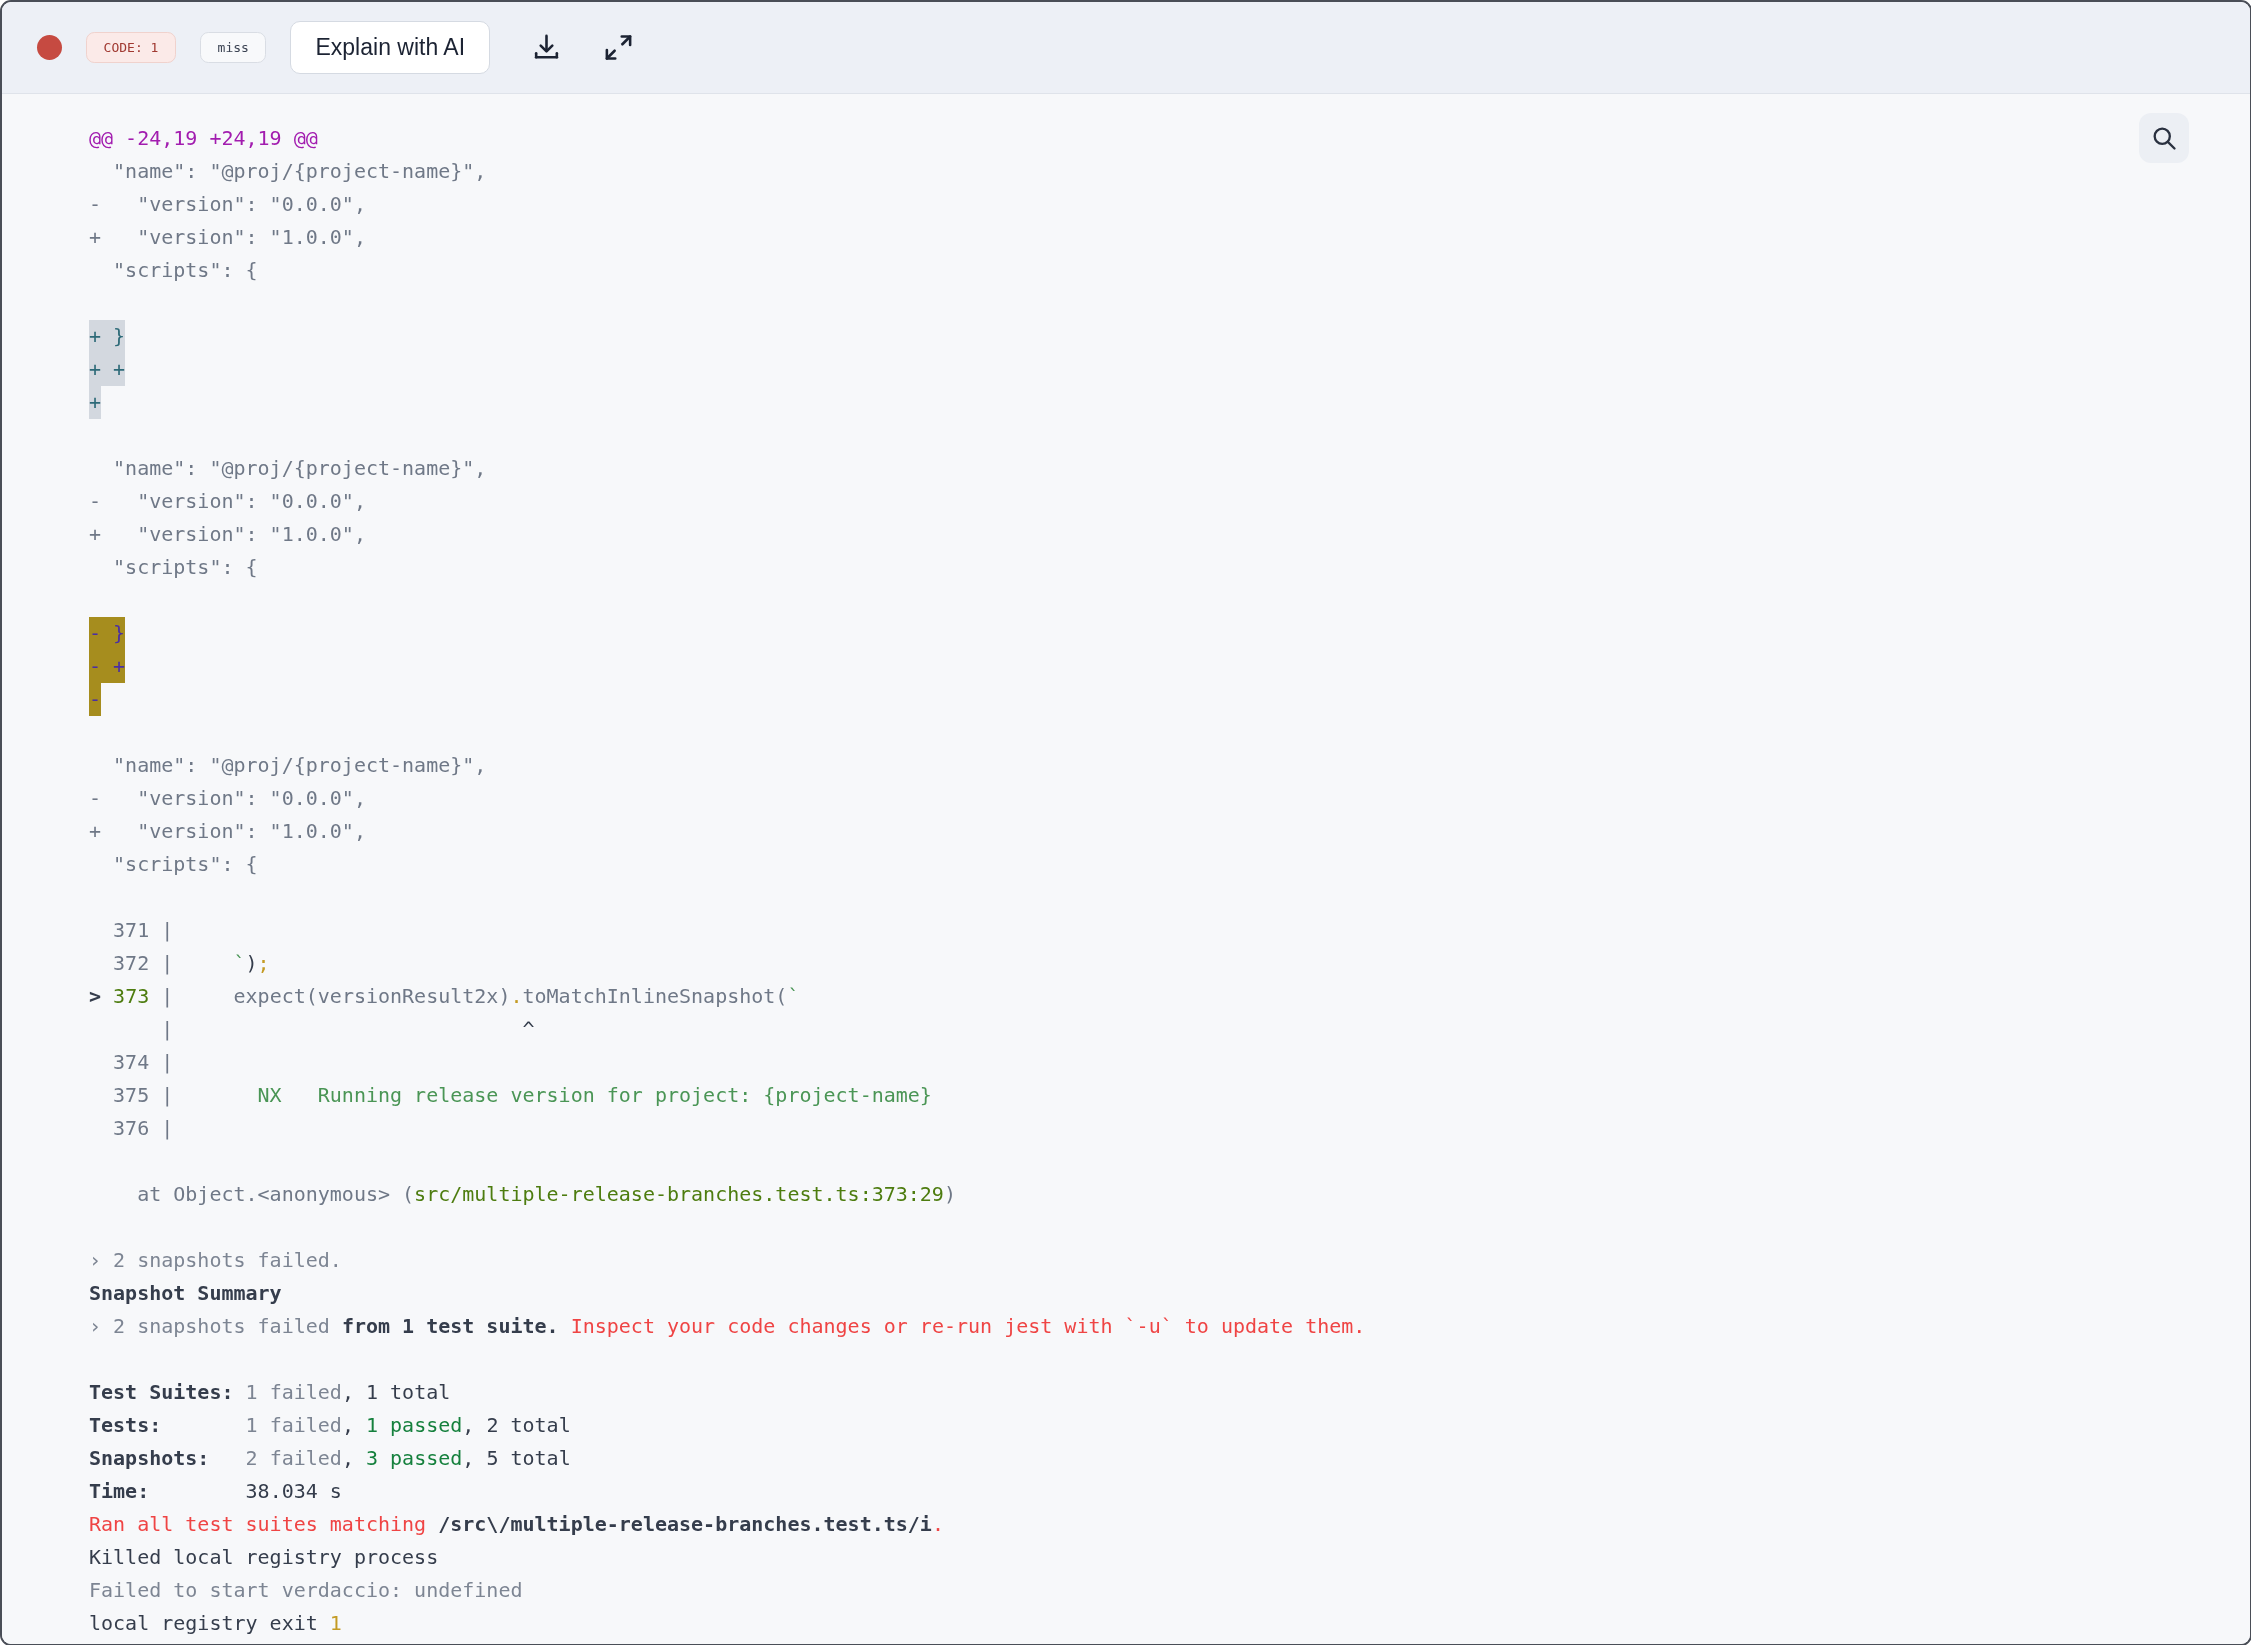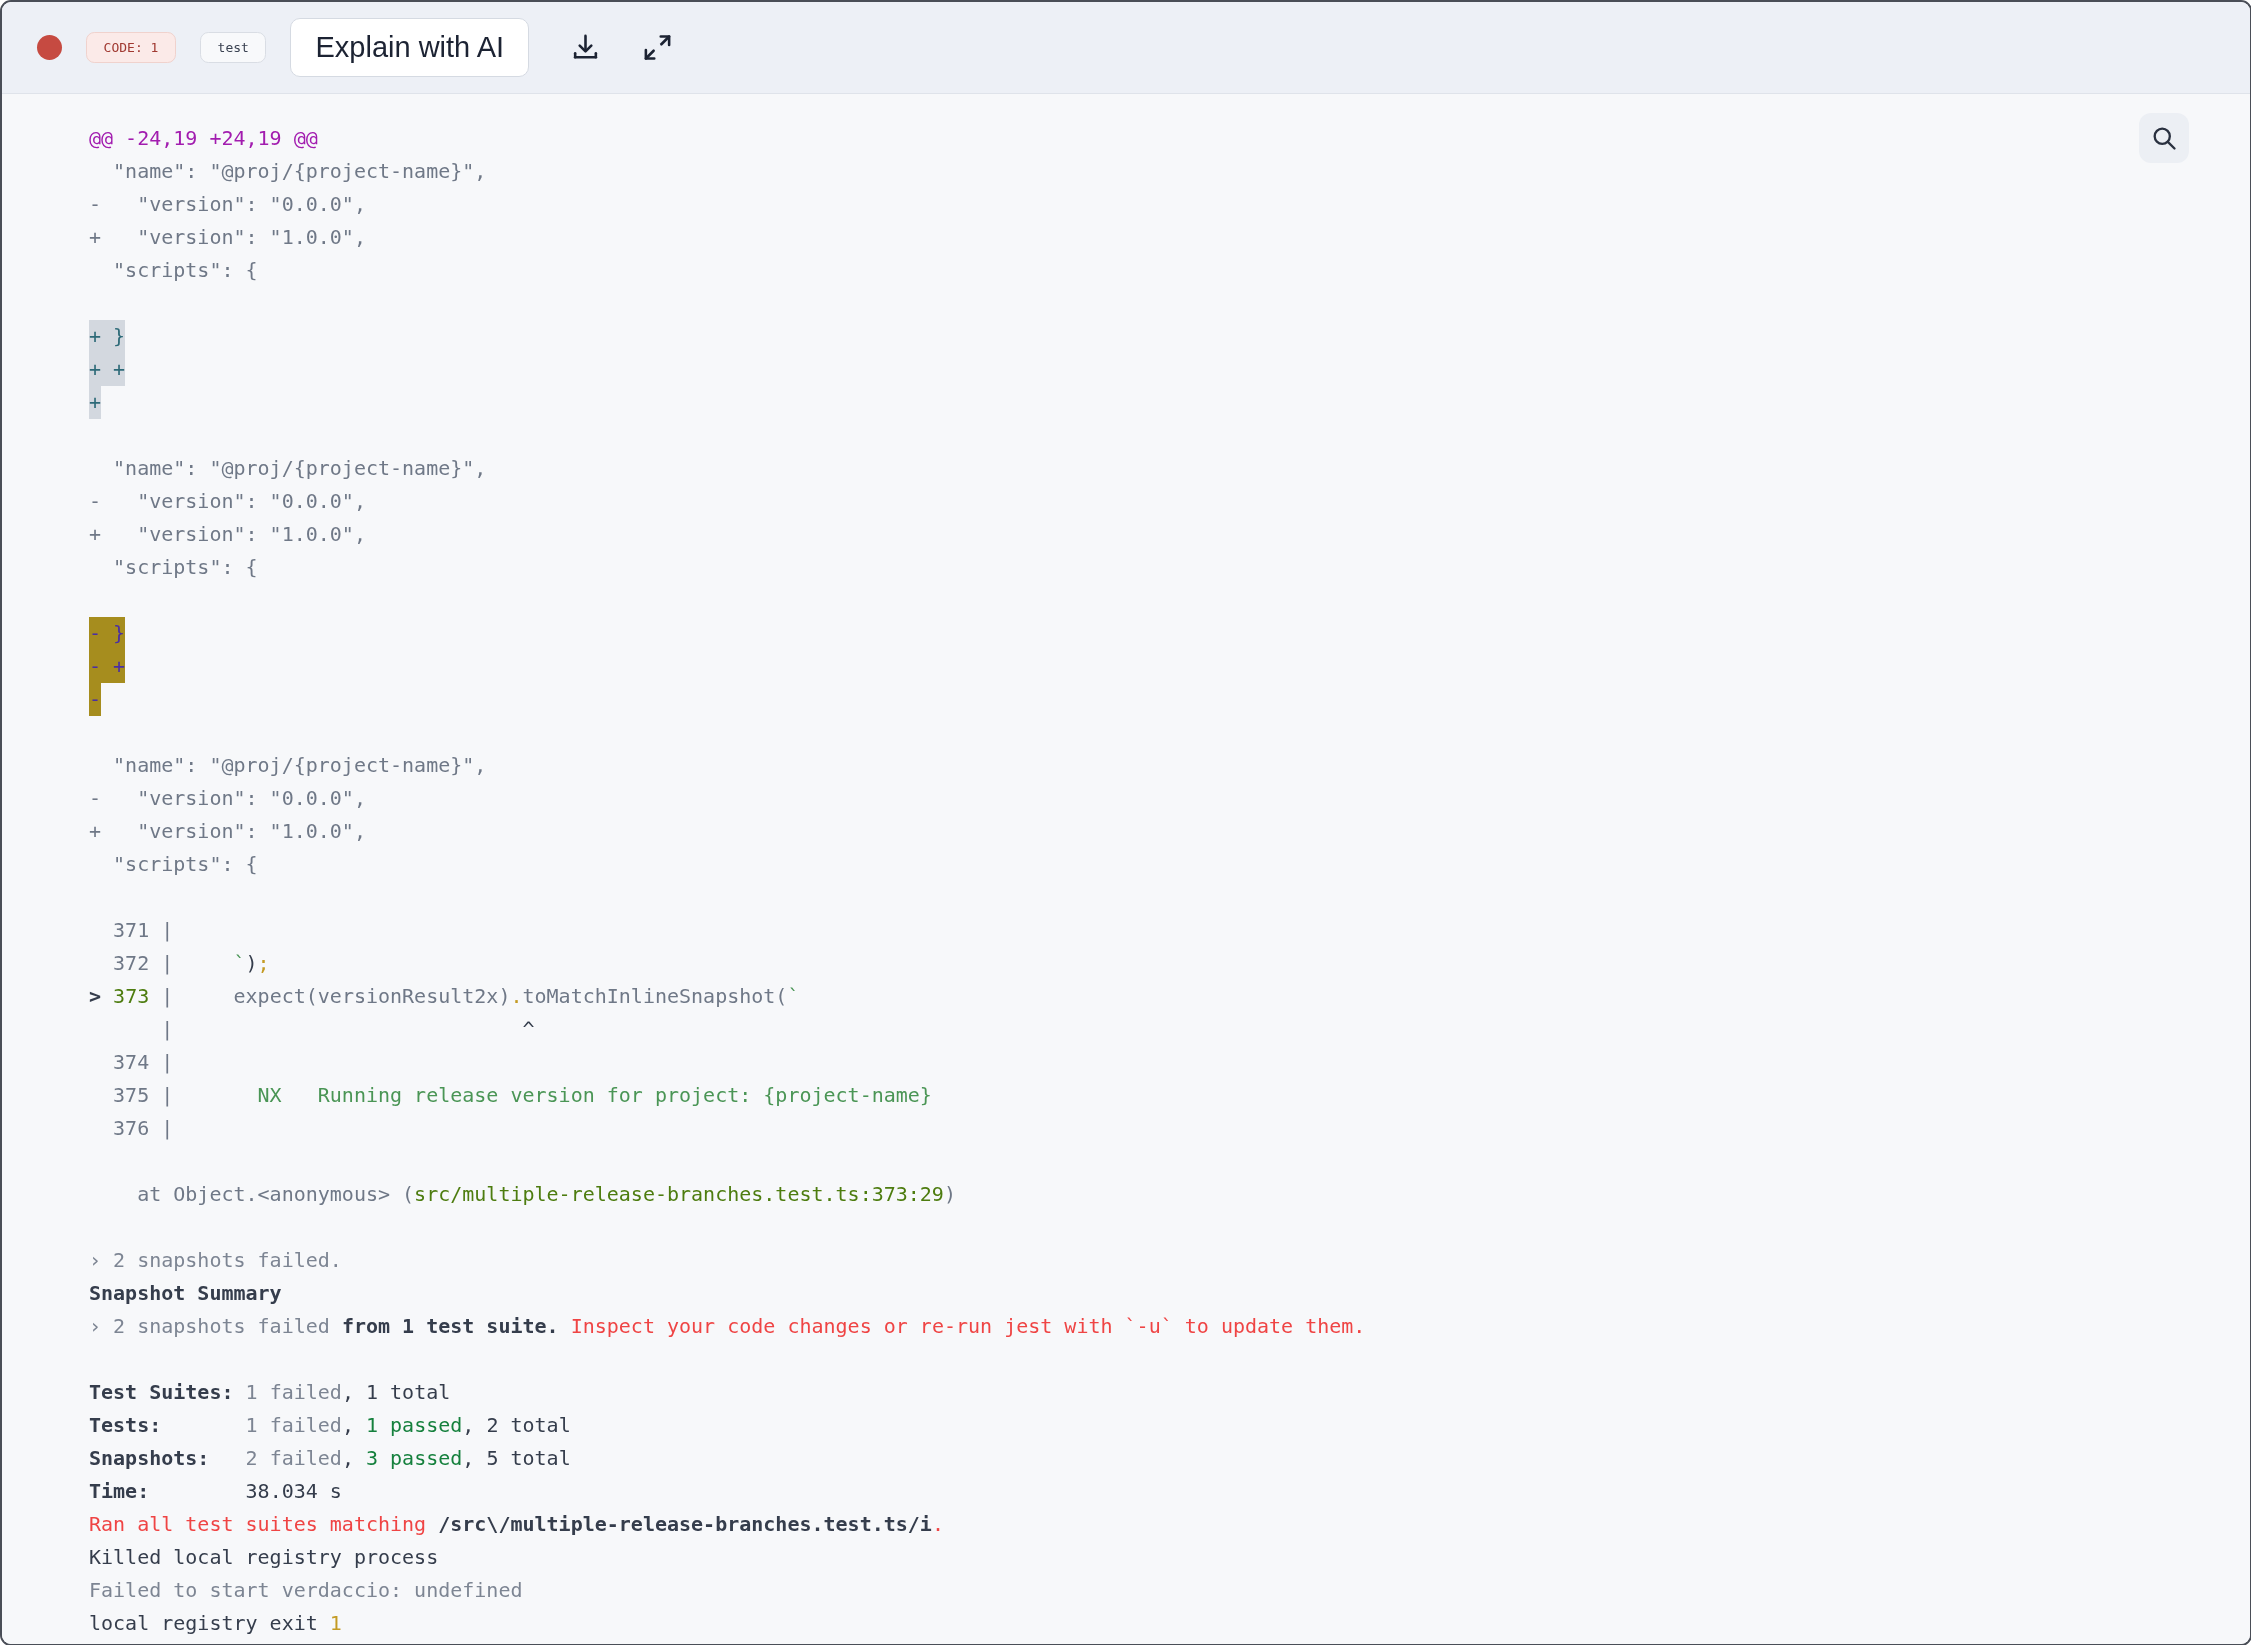--- a/index.html
+++ b/index.html
@@ -24,21 +24,21 @@
   }
   .badge.code{color:#a03931;background:#fbeae8;border:1.8px solid #f0d2cd;}
   .badge.miss{color:#3a4252;background:#f8f9fb;border:1.8px solid #d9dde4;}
   .title{
     font-size:26px;font-weight:600;color:#1c2333;white-space:nowrap;
     overflow:hidden;text-overflow:ellipsis;flex:1 1 auto;margin-left:3.7px;
   }
   .hdr-right{display:flex;align-items:center;gap:41px;flex:0 0 auto;}
   .btn-explain{
     background:#ffffff;border:1.8px solid #d5dae2;border-radius:10px;
-    font-size:29px;color:#1c2333;padding:12px 24px;cursor:pointer;
+    font-size:23px;color:#1c2333;padding:12px 24px;cursor:pointer;
     font-family:"Liberation Sans", sans-serif;white-space:nowrap;
   }
   .icon-btn{background:none;border:none;padding:0;cursor:pointer;display:flex;align-items:center;}
   .icon-btn svg{stroke:#1c2333;}
   
   .content{position:relative;flex:1 1 auto;background:#f7f8fa;overflow:hidden;}
   .search-btn{
     position:absolute;top:18.5px;right:61px;width:50px;height:50px;
     background:#eceff4;border:none;border-radius:12px;cursor:pointer;
     display:flex;align-items:center;justify-content:center;
@@ -66,21 +66,21 @@
   .c-delhl{color:#4a2fa3;background:#a68d1e;display:inline-block;height:100%;}
 </style>
 </head>
 <body>
 
 <div class="window">
 
   <div class="hdr">
     <span class="dot"></span>
     <span class="badge code">CODE: 1</span>
-    <span class="badge miss">test</span>
+    <span class="badge miss">miss</span>
     <div class="hdr-right">
       <button class="btn-explain">Explain with AI</button>
       <button class="icon-btn">
         <span style="display:flex;">
           <svg width="31" height="31" viewBox="0 0 24 24" fill="none" stroke-width="2" stroke-linecap="round" stroke-linejoin="round">
             <path d="M12 3v11"></path>
               <path d="M7.5 10.5 12 15l4.5-4.5"></path>
               <path d="M4 19.5h16"></path>
               <path d="M4 16.5v3"></path>
               <path d="M20 16.5v3"></path>

